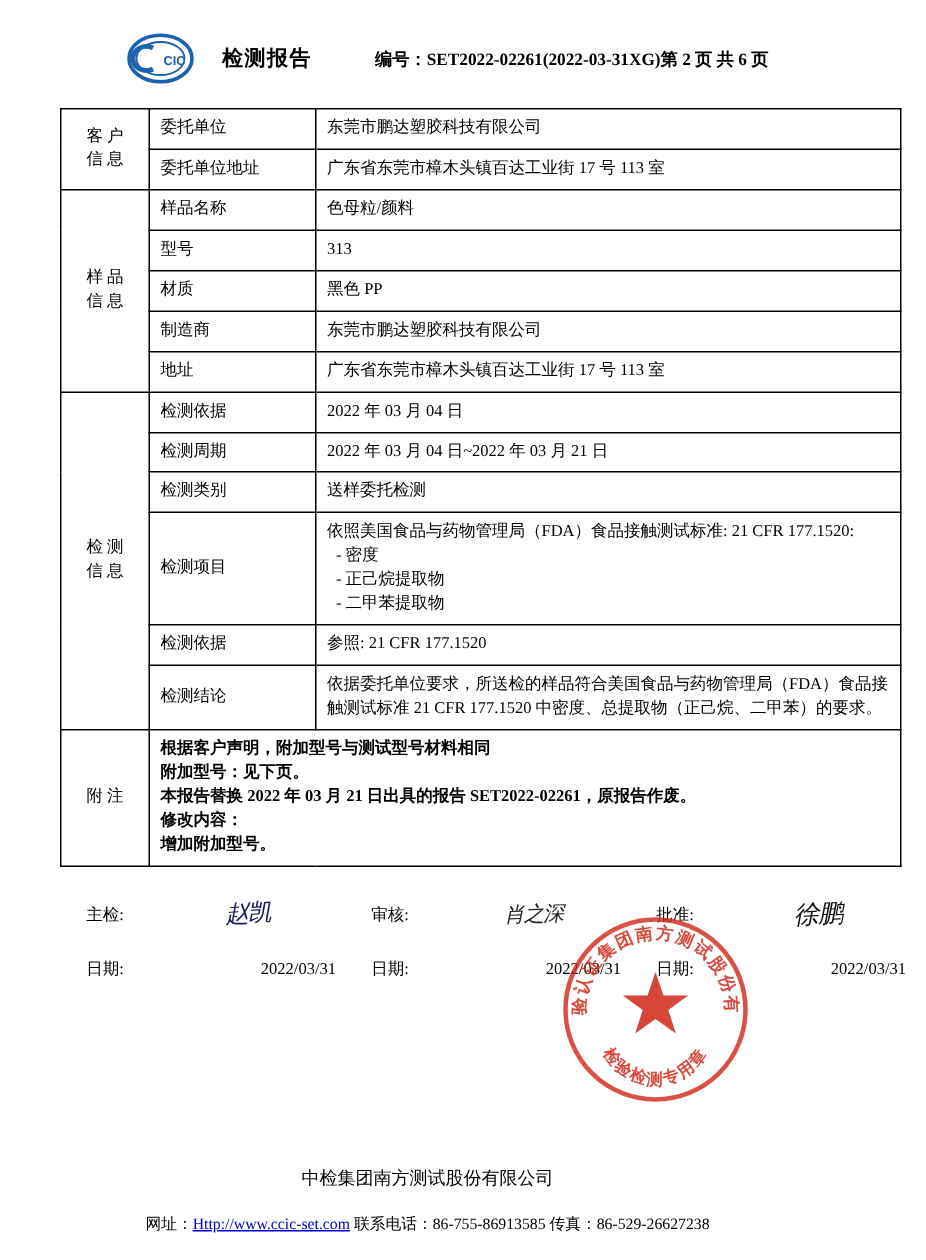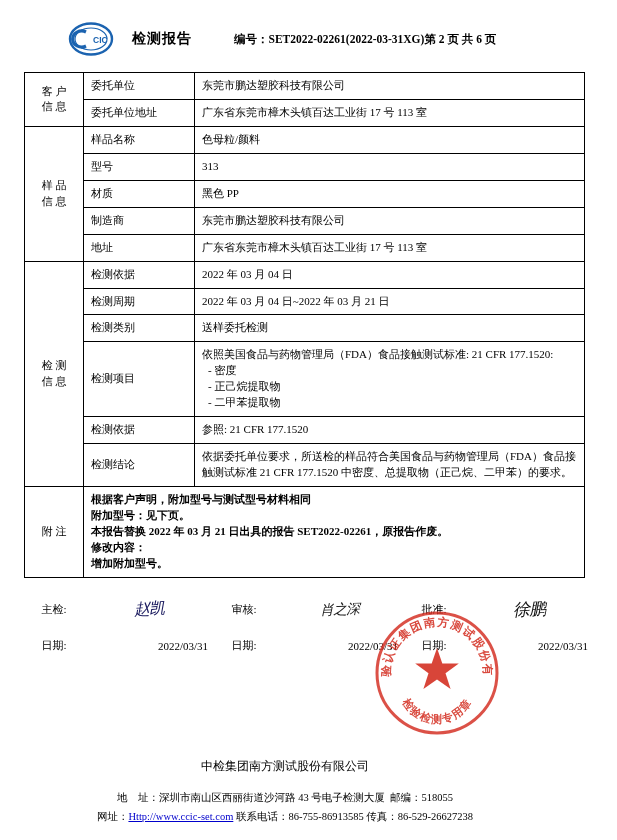--- a/index.html
+++ b/index.html
@@ -14,21 +14,21 @@
     color: #000000;
     font-size: 11px;
     position: relative;
     overflow: hidden;
   }
   .page {
     position: relative;
     width: 570px;
     height: 840px;
     box-sizing: border-box;
-    padding: 0 24px;
+    padding: 0 40px;
   }
 
   
   .header {
     display: flex;
     align-items: center;
     height: 58px;
     padding-top: 10px;
   }
   .logo {
@@ -329,20 +329,17 @@
       <text font-family="Liberation Serif, serif" font-size="11" font-weight="bold" fill="#d32b1e" opacity="0.85" letter-spacing="1.2">
         <textPath href="#arcBot" startOffset="50%" text-anchor="middle">检验检测专用章</textPath>
       </text>
       <polygon points="65,40 70.3,55.6 86.8,55.6 73.5,65.3 78.6,81 65,71.4 51.4,81 56.5,65.3 43.2,55.6 59.7,55.6" fill="#d32b1e" opacity="0.88"></polygon>
     </svg>
   </div>
 
   <div class="footer">
     <div class="f-title">中检集团南方测试股份有限公司</div>
     <div>
-      <span>地　址：</span><span>深圳市南山区西丽街道沙河路 43 号电子检测大厦</span>&nbsp;&nbsp;<span>邮编：</span><span>518055</span>
-    </div>
-    <div>
       <span>网址：</span><span class="url">Http://www.ccic-set.com</span>&nbsp;<span>联系电话：</span><span>86-755-86913585</span>&nbsp;<span>传真：</span><span>86-529-26627238</span>
     </div>
   </div>
 
 </div>
 
 </body></html>

